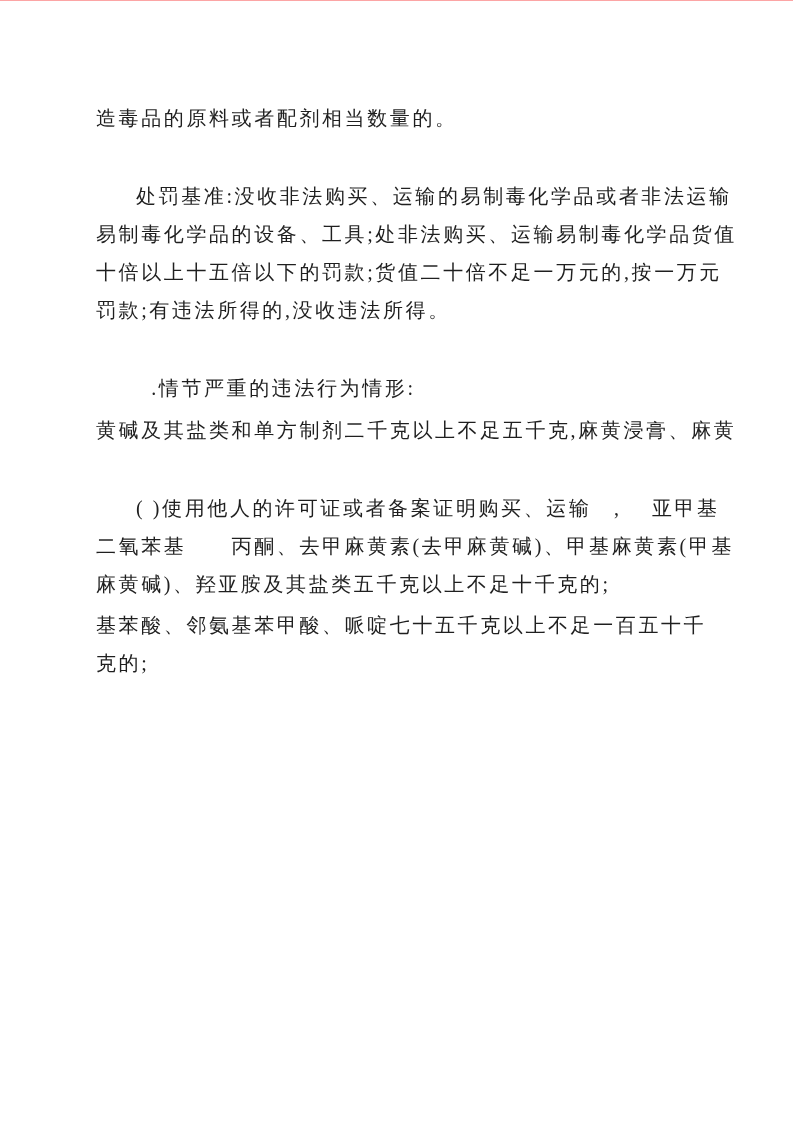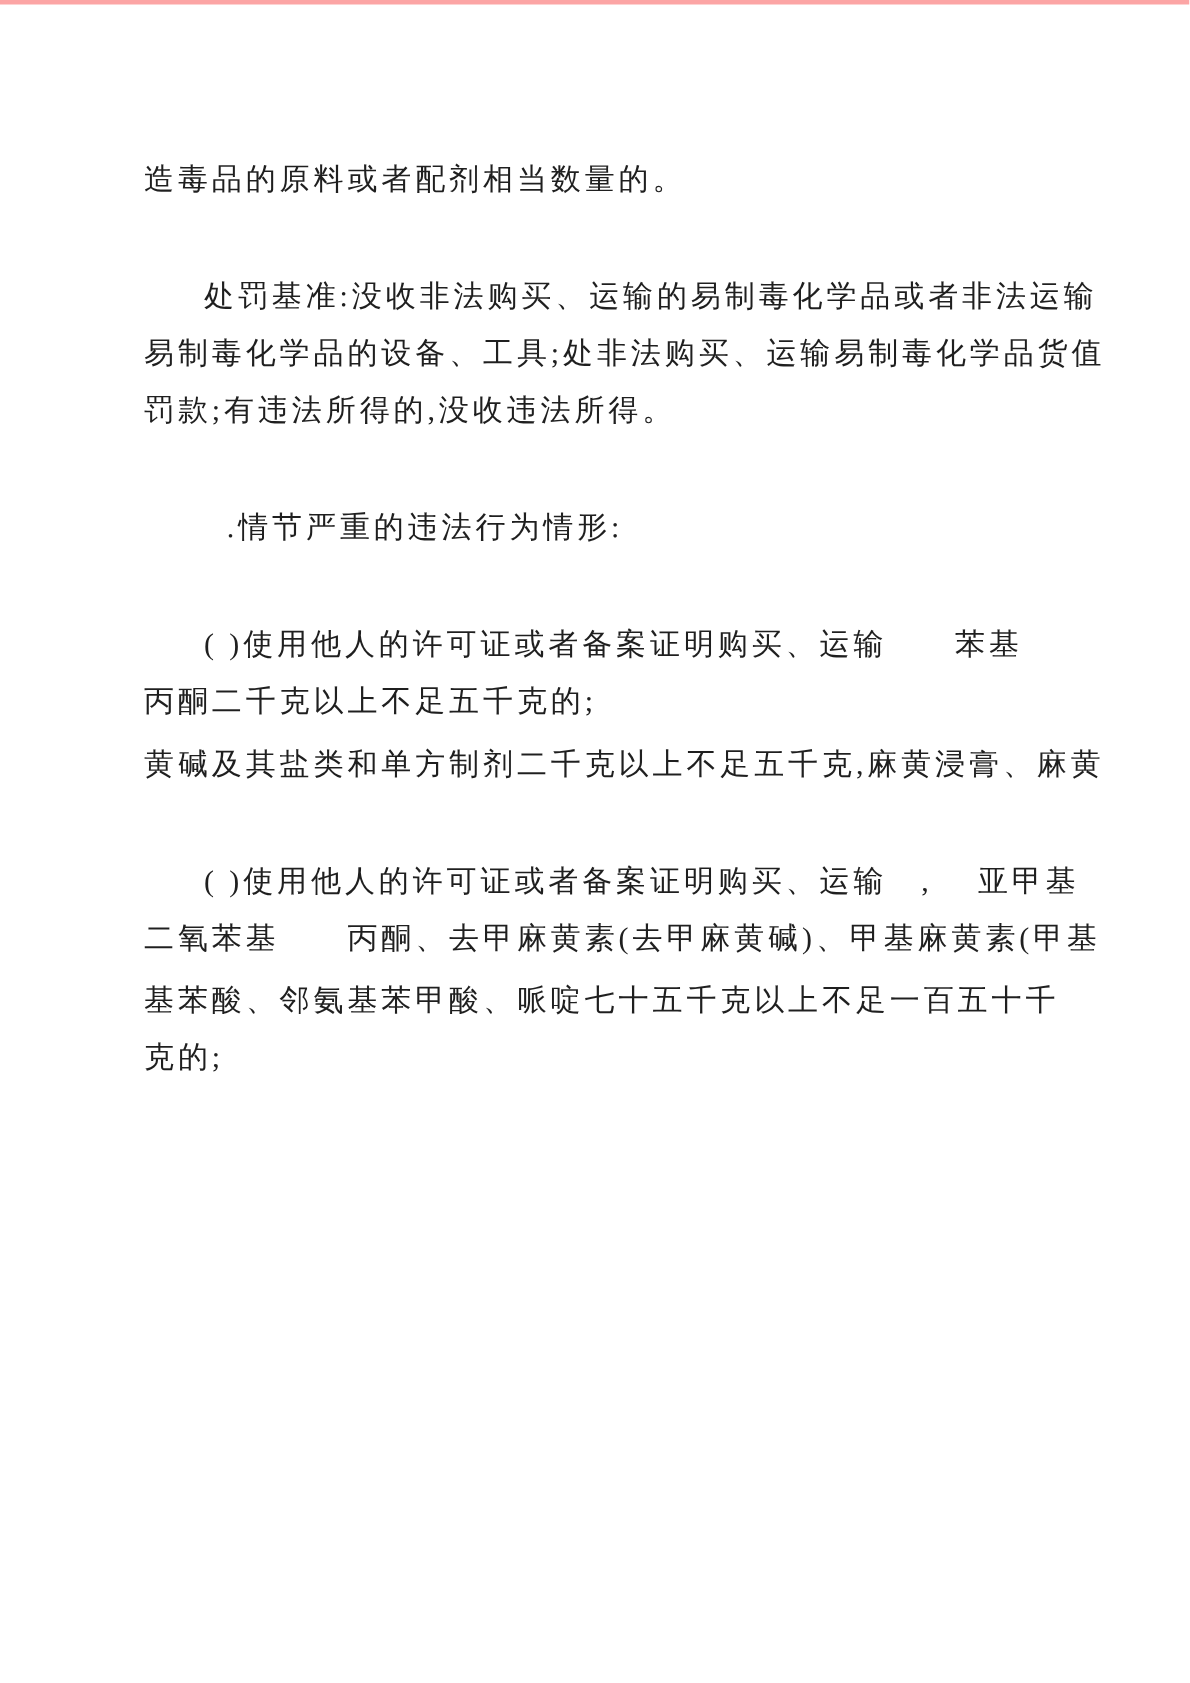--- a/index.html
+++ b/index.html
@@ -8,21 +8,21 @@
     background: #ffffff;
   }
   .page {
     position: relative;
     width: 793px;
     height: 926px;
     background: #ffffff;
     overflow: hidden;
     font-family: "Liberation Serif", "DejaVu Serif", serif;
     color: #1f1f1f;
-    border-top: 3px solid #fca5a5;
+    border-top: 1px solid #fca5a5;
     box-sizing: border-box;
   }
   .content {
     position: absolute;
     left: 96px;
     top: 98px;
     width: 608px;
   }
   .para { margin: 0; }
   .para + .para { margin-top: 3.5px; }
@@ -55,35 +55,33 @@
 <body>
 
 <div class="page">
   <div class="content">
       <div class="para">
         <div class="line">造毒品的原料或者配剂相当数量的。</div>
       </div>
       <div class="para">
         <div class="line indent">处罚基准:没收非法购买、运输的易制毒化学品或者非法运输</div>
         <div class="line">易制毒化学品的设备、工具;处非法购买、运输易制毒化学品货值</div>
+        <div class="line">十倍以上十五倍以下的罚款;货值二十倍不足一万元的,按一万元</div>
         <div class="line">罚款;有违法所得的,没收违法所得。</div>
       </div>
       <div class="para">
         <div class="line indent">  .情节严重的违法行为情形:</div>
-      </div>
-      <div class="para">
-        <div class="line indent">( )使用他人的许可证或者备案证明购买、运输　　苯基</div>
-        <div class="line">丙酮二千克以上不足五千克的;</div>
       </div>
       <div class="para">
         <div class="line">黄碱及其盐类和单方制剂二千克以上不足五千克,麻黄浸膏、麻黄</div>
       </div>
       <div class="para">
         <div class="line indent">( )使用他人的许可证或者备案证明购买、运输　,　 亚甲基</div>
         <div class="line">二氧苯基　　丙酮、去甲麻黄素(去甲麻黄碱)、甲基麻黄素(甲基</div>
+        <div class="line">麻黄碱)、羟亚胺及其盐类五千克以上不足十千克的;</div>
       </div>
       <div class="para">
         <div class="line">基苯酸、邻氨基苯甲酸、哌啶七十五千克以上不足一百五十千</div>
         <div class="line">克的;</div>
       </div>
     </div>
   <div class="page-footer">—　　—</div>
 </div>
 
 </body></html>

